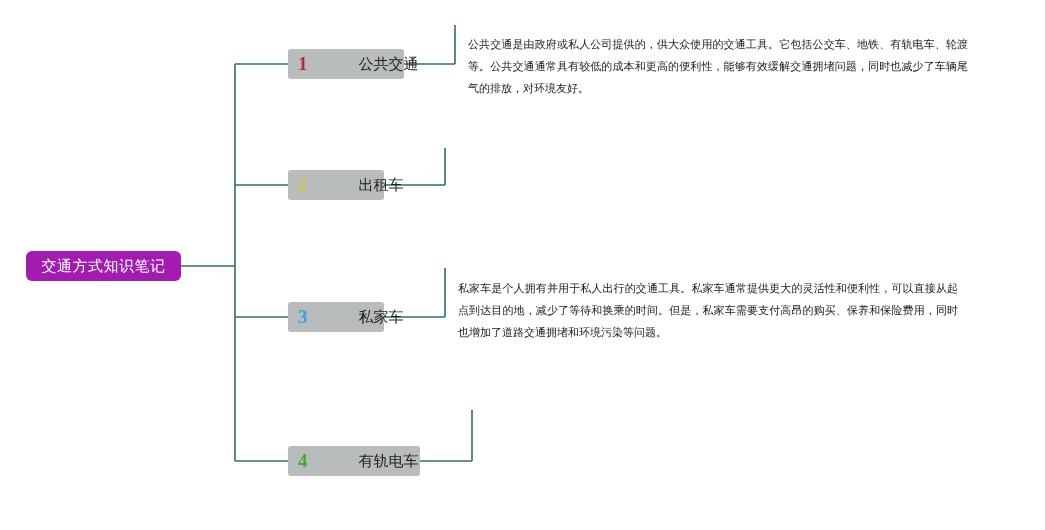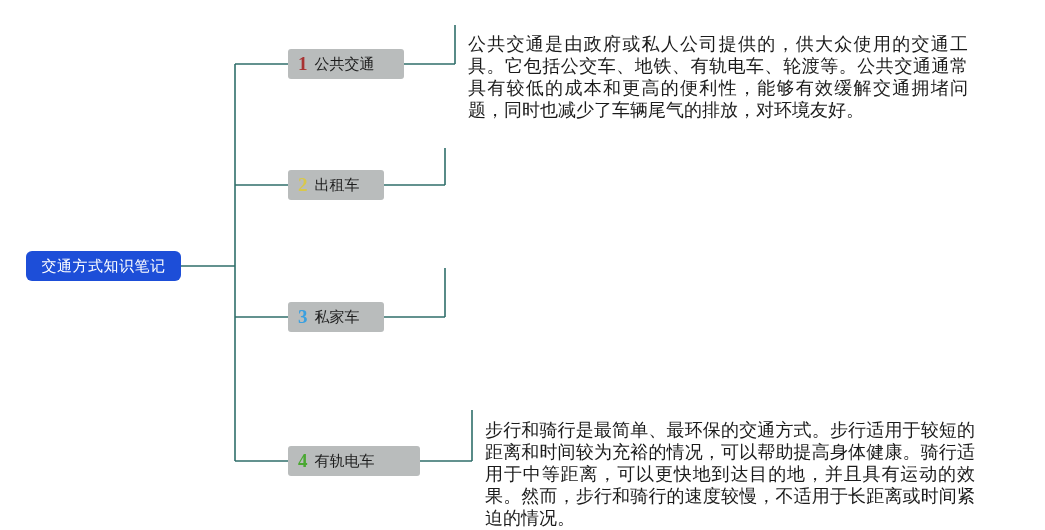--- a/index.html
+++ b/index.html
@@ -24,21 +24,21 @@
     width: 1045px;
     height: 530px;
     pointer-events: none;
   }
   .root-node {
     position: absolute;
     left: 26px;
     top: 251px;
     width: 155px;
     height: 30px;
-    background: #1d4ed8;
+    background: #a21caf;
     border-radius: 6px;
     color: #ffffff;
     font-size: 15px;
     display: flex;
     align-items: center;
     justify-content: center;
     letter-spacing: 0.5px;
   }
   .branch-node {
     position: absolute;
@@ -58,24 +58,25 @@
     font-weight: bold;
     font-family: "Liberation Serif", serif;
     margin-right: 7px;
     line-height: 1;
     position: relative;
     top: -1px;
   }
   .branch-label {
     font-size: 15px;
     white-space: nowrap;
+    margin-left: 44px;
   }
   .desc {
     position: absolute;
-    font-size: 18px;
+    font-size: 11px;
     line-height: 22px;
     color: #1a1a1a;
     text-align: justify;
   }
 </style>
 </head>
 <body>
 
 <div id="canvas">
 
@@ -115,20 +116,20 @@
 
   <div class="branch-node" style="left:288px; top:170px; width:96px;">
     <span class="branch-num" style="color:#d9c84a">2</span>
     <span class="branch-label">出租车</span>
   </div>
 
   <div class="branch-node" style="left:288px; top:302px; width:96px;">
     <span class="branch-num" style="color:#3aa0e0">3</span>
     <span class="branch-label">私家车</span>
   </div>
+  <div class="desc" style="left:458px; top:277px; width:500px;">私家车是个人拥有并用于私人出行的交通工具。私家车通常提供更大的灵活性和便利性，可以直接从起点到达目的地，减少了等待和换乘的时间。但是，私家车需要支付高昂的购买、保养和保险费用，同时也增加了道路交通拥堵和环境污染等问题。</div>
 
   <div class="branch-node" style="left:288px; top:446px; width:132px;">
     <span class="branch-num" style="color:#4aa832">4</span>
     <span class="branch-label">有轨电车</span>
   </div>
-  <div class="desc" style="left:485px; top:419px; width:490px;">步行和骑行是最简单、最环保的交通方式。步行适用于较短的距离和时间较为充裕的情况，可以帮助提高身体健康。骑行适用于中等距离，可以更快地到达目的地，并且具有运动的效果。然而，步行和骑行的速度较慢，不适用于长距离或时间紧迫的情况。</div>
 
 </div>
 
 </body></html>

